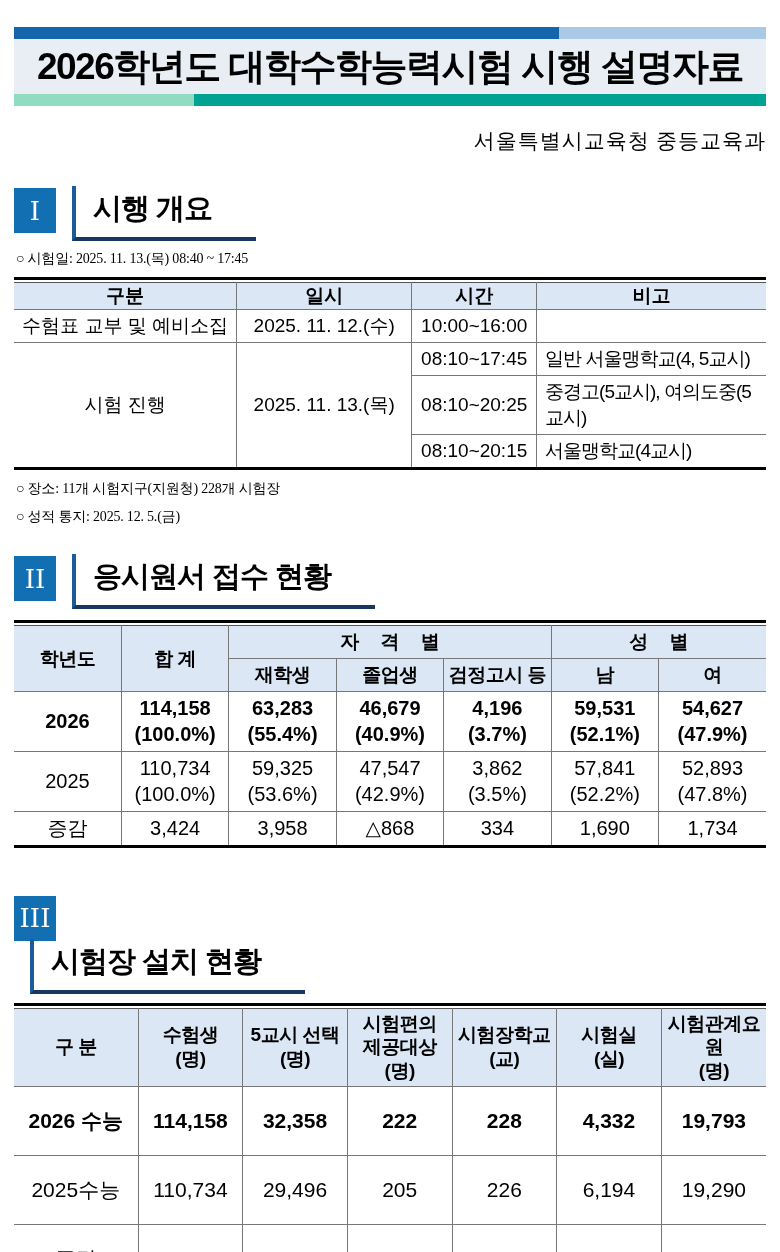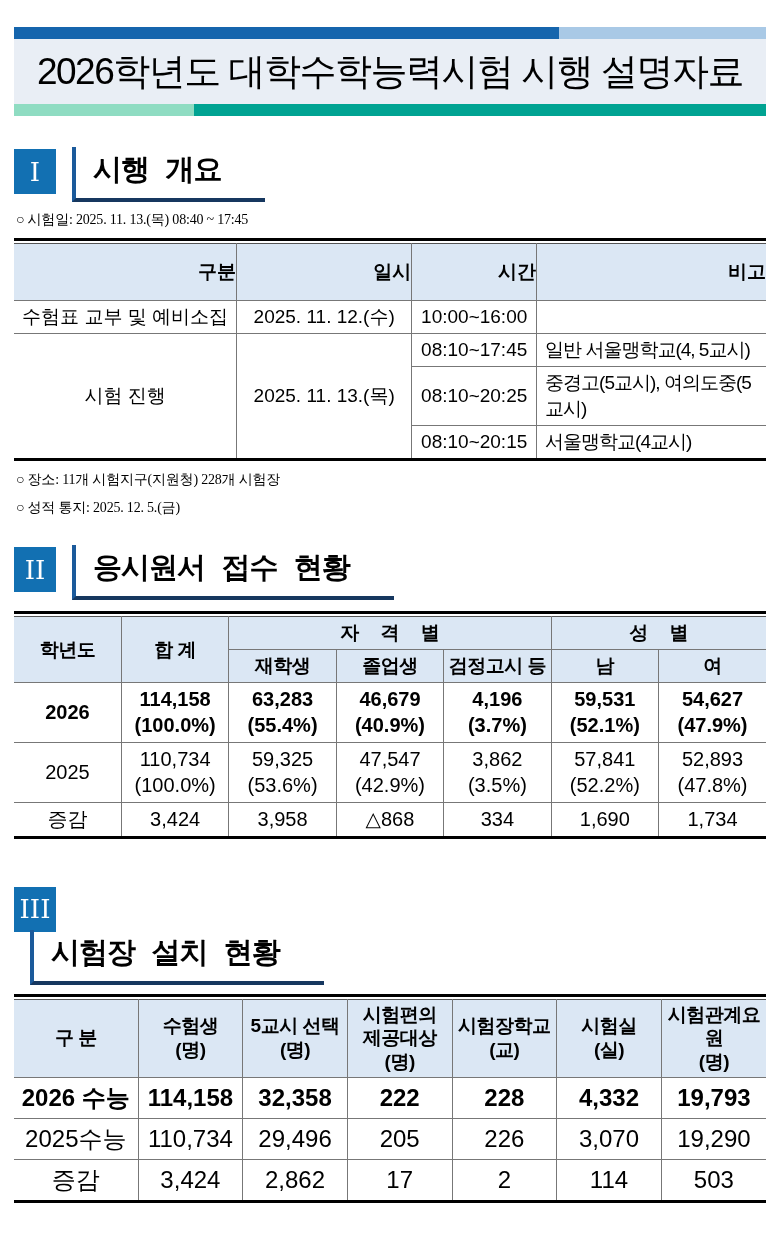--- a/index.html
+++ b/index.html
@@ -29,23 +29,23 @@
     margin-top:30px;font-size:21px;font-weight:700;letter-spacing:-0.5px;
   }
 
   .banner{margin-top:27px;}
   .bar{height:12px;display:flex;}
   .bar-top .seg-a{width:72.5%;background:var(--banner-bar-dark-blue);}
   .bar-top .seg-b{flex:1;background:var(--banner-bar-light-blue);}
   .bar-bottom .seg-a{width:24%;background:var(--banner-bar-mint);}
   .bar-bottom .seg-b{flex:1;background:var(--banner-bar-teal);}
   .banner-body{
-    background:var(--banner-bg);height:65px;
+    background:var(--banner-bg);height:55px;
     display:flex;align-items:center;justify-content:center;
-    font-size:37px;font-weight:400;letter-spacing:-1.5px;
+    font-size:37px;font-weight:700;letter-spacing:-1.5px;
   }
 
   .org-line{
     margin-top:21px;text-align:right;
     font-family:"Liberation Serif","DejaVu Serif",serif;
     font-size:21px;letter-spacing:1px;
   }
 
   .sec-marker{display:flex;align-items:flex-start;}
   .sec1{margin-top:33px;}
@@ -54,57 +54,57 @@
   .num-box{
     width:42px;height:45px;background:var(--section-box-blue);color:#fff;
     font-family:"DejaVu Serif","Liberation Serif",serif;font-size:26px;
     display:flex;align-items:center;justify-content:center;flex:0 0 auto;
   }
   .sec-title{
     margin-left:16px;margin-top:-2px;
     border-left:4px solid var(--section-underline-blue);
     border-bottom:4px solid var(--section-underline-dark);
     padding:3px 44px 8px 17px;
-    font-size:29px;font-weight:700;letter-spacing:-1px;font-family:Liberation Mono, monospace;
+    font-size:29px;font-weight:700;letter-spacing:-1px;
   }
 
   .bullet{
     font-family:"Liberation Serif","DejaVu Serif",serif;
     font-size:14px;margin:10px 0 0 2px;letter-spacing:-0.2px;
   }
   .bullet.first{margin-top:9px;}
 
   .tbl-wrap{border-top:3px solid #000;padding-top:2px;margin-top:9px;background:#fff;}
   table{width:100%;border-collapse:collapse;border-bottom:3px solid #000;table-layout:fixed;}
   th,td{border:1px solid #777;text-align:center;vertical-align:middle;}
   th{background:var(--table-header-bg);font-weight:700;}
   th:first-child,td:first-child{border-left:none;}
   th:last-child,td:last-child{border-right:none;}
   tr:first-child th{border-top:1px solid #555;}
 
   
-  .t1 th{font-size:19px;padding:15px 0;text-align:right;}
+  .t1 th{font-size:19px;padding:0 0;}
   .t1 td{font-size:19px;padding:3px 2px;height:29px;}
   .t1 .col-cat{width:29.6%;}
   .t1 .col-date{width:23.3%;}
   .t1 .col-time{width:16.6%;}
   .t1 .col-note{width:30.5%;}
   .t1 td.note{text-align:left;padding-left:8px;letter-spacing:-1px;}
 
   
   .t2 th{font-size:19px;padding:3px 0;height:27px;letter-spacing:-0.5px;}
   .t2 td{font-size:20px;padding:3px 0;}
   .t2 .two-line{white-space:pre-line;line-height:1.32;}
   .t2 tr.bold td{font-weight:700;}
   .t2 td.rowlabel{font-size:20px;}
   .t2 .gap{letter-spacing:8px;text-indent:8px;}
 
   
   .t3 th{font-size:19px;padding:3px 0;line-height:1.25;white-space:pre-line;letter-spacing:-0.5px;}
-  .t3 td{font-size:24px;padding:4px 0;height:32px;}
+  .t3 td{font-size:21px;padding:20px 0;height:32px;}
   .t3 .col-label{width:16.5%;}
   .t3 tr.bold td{font-weight:700;}
 </style>
 </head>
 <body>
 
 <div class="page">
 
 
   <div class="banner">
@@ -112,20 +112,21 @@
       <div class="seg-a"></div>
       <div class="seg-b"></div>
     </div>
     <div class="banner-body">2026학년도 대학수학능력시험 시행 설명자료</div>
     <div class="bar bar-bottom">
       <div class="seg-a"></div>
       <div class="seg-b"></div>
     </div>
   </div>
 
+  <div class="org-line">서울특별시교육청 중등교육과</div>
 
   <div class="sec-marker sec1">
     <div class="num-box">I</div>
     <div class="sec-title">시행 개요</div>
   </div>
 
   <div class="bullet first">○ 시험일: 2025. 11. 13.(목) 08:40 ~ 17:45</div>
 
   <div class="tbl-wrap">
     <table class="t1">
@@ -273,21 +274,21 @@
         <td>228</td>
         <td>4,332</td>
         <td>19,793</td>
       </tr>
       <tr>
         <td>2025수능</td>
         <td>110,734</td>
         <td>29,496</td>
         <td>205</td>
         <td>226</td>
-        <td>3,070</td>
+        <td>6,194</td>
         <td>19,290</td>
       </tr>
       <tr>
         <td>증감</td>
         <td>3,424</td>
         <td>2,862</td>
         <td>17</td>
         <td>2</td>
         <td>114</td>
         <td>503</td>

